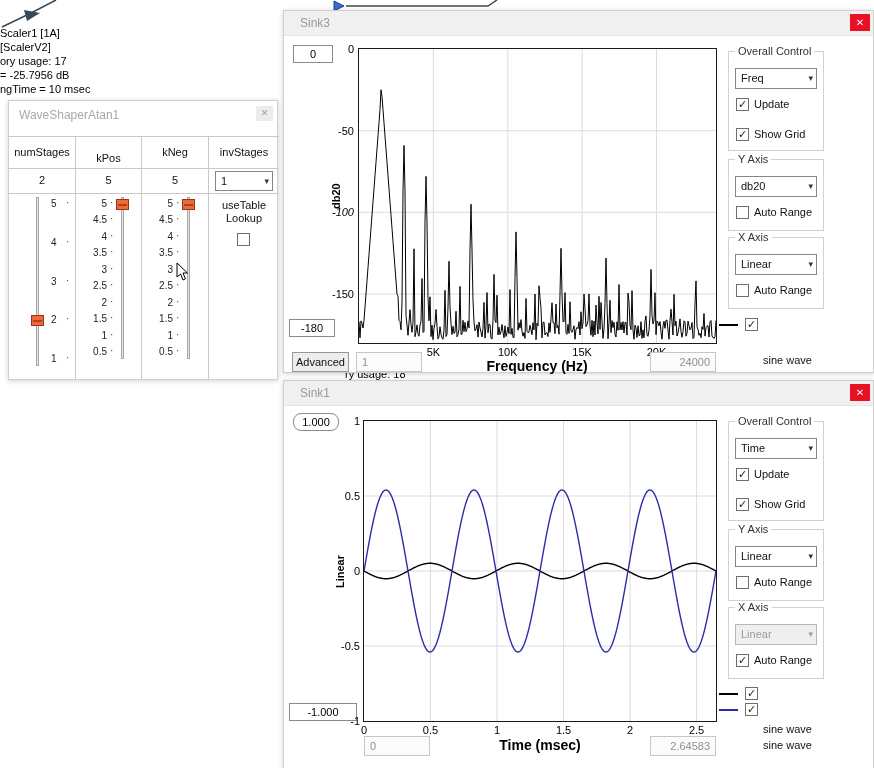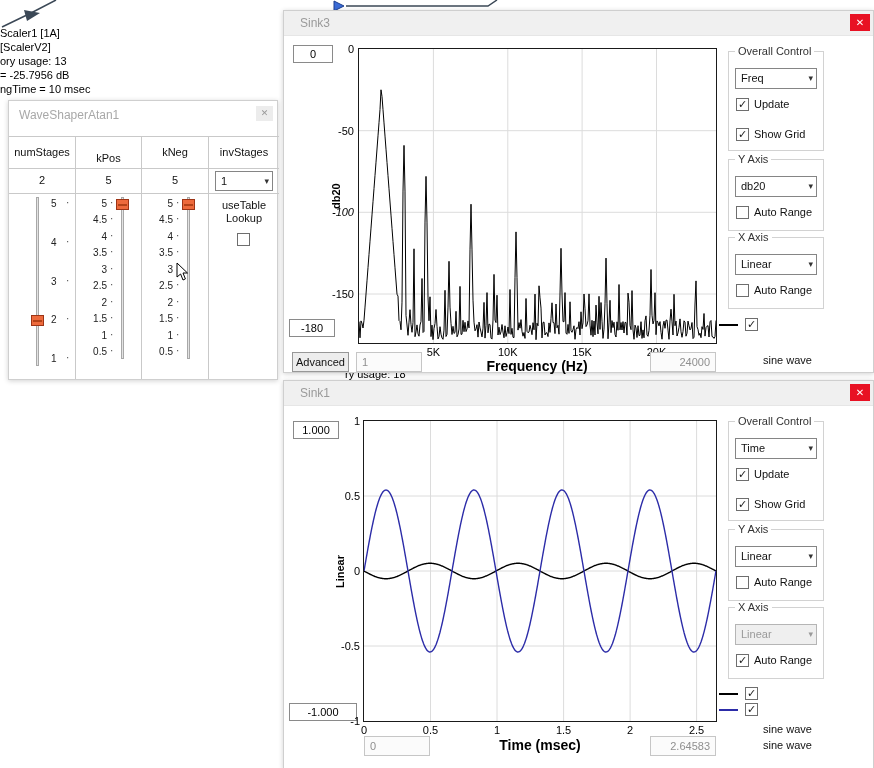--- a/index.html
+++ b/index.html
@@ -63,21 +63,21 @@
   <svg class="abs" style="left:0; top:0; z-index:1;" width="874" height="40">
     <path d="M497,0 L488,6 L346,6" fill="none" stroke="#3b4856" stroke-width="1.5"></path>
     <polygon points="334,1 334,11 344,6" fill="#3a6bd6" stroke="#1d3f8f"></polygon>
     <path d="M56,0 L31,13 L2,27" fill="none" stroke="#3b4856" stroke-width="1.5"></path>
     <polygon points="24,10 40,13 27,21" fill="#3b4856"></polygon>
   </svg>
 
   <div class="abs debug-text" style="left:0; top:26px; z-index:1;">
     <div>Scaler1 [1A]</div>
     <div>[ScalerV2]</div>
-    <div>ory usage: 13</div>
+    <div>ory usage: 17</div>
     <div>= -25.7956 dB</div>
     <div>ngTime = 10 msec</div>
   </div>
   <div class="fragment" style="left:345px; top:368px; z-index:1;">ry usage: 18</div>
 
   <section class="win" style="left:283px; top:10px; width:591px; height:363px; z-index:2;">
     <div class="titlebar">
       <span class="title-text">Sink3</span>
     </div>
     <div class="close-red">
@@ -164,21 +164,21 @@
   </section>
 
   <section class="win" style="left:283px; top:380px; width:591px; height:389px; z-index:2;">
     <div class="titlebar">
       <span class="title-text">Sink1</span>
     </div>
     <div class="close-red">
       <span>✕</span>
     </div>
 
-    <div class="vbox" style="left:9px; top:40px; width:46px; height:18px;">1.000</div>
+    <div class="vbox" style="left:9px; top:32px; width:46px; height:18px;border-radius:8px;">1.000</div>
     <div class="vbox" style="left:5px; top:322px; width:68px; height:18px;">-1.000</div>
 
     <div class="axis-ylabel" style="left:50px; top:40px; height:300px;">Linear</div>
     <div class="abs yticks" style="left:42px; top:40px; width:34px; height:300px;">
         <div class="tick-y" style="top: -6px;">1</div>
         <div class="tick-y" style="top: 69px;">0.5</div>
         <div class="tick-y" style="top: 144px;">0</div>
         <div class="tick-y" style="top: 219px;">-0.5</div>
         <div class="tick-y" style="top: 294px;">-1</div>
       </div>

